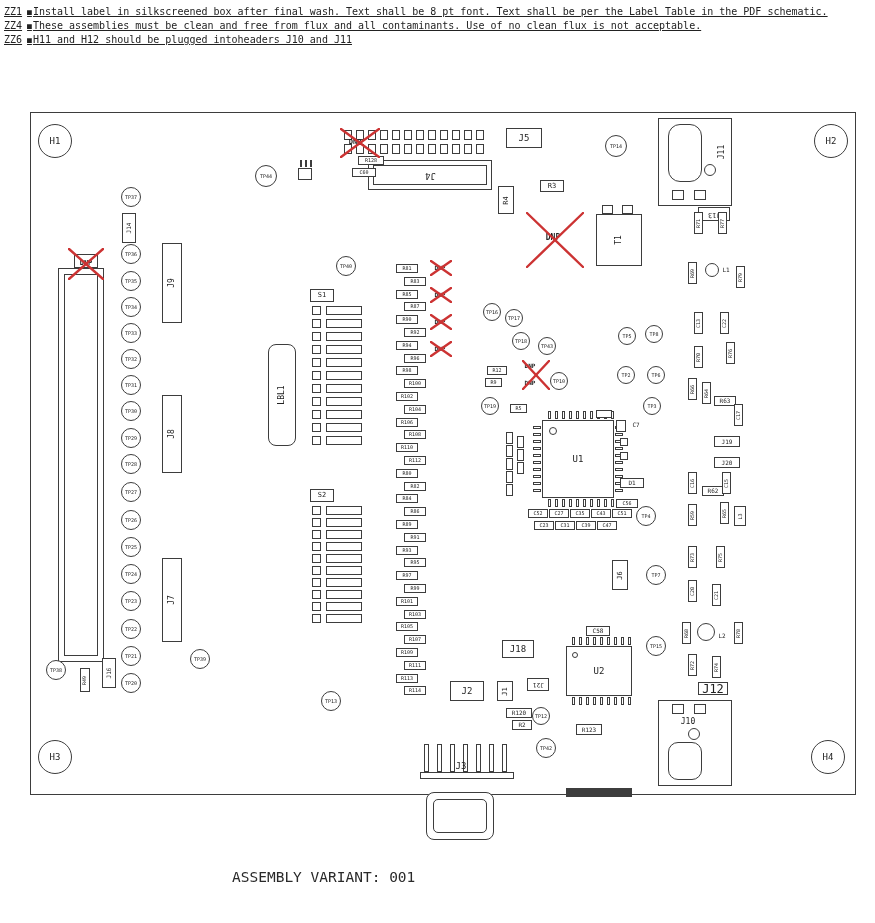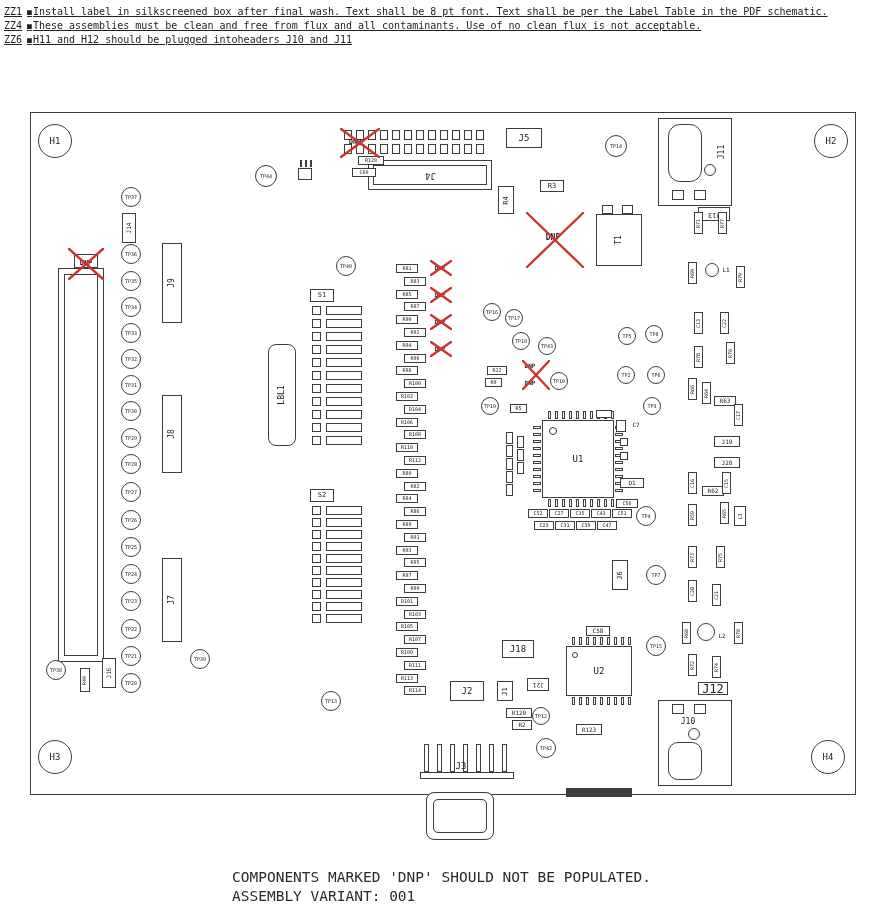--- a/index.html
+++ b/index.html
@@ -1033,16 +1033,15 @@
           <span style="font-size: 5px;">TP4</span>
         </span>
       </div>
       <div class="part circ" style="left: 646px; top: 565px; width: 20px; height: 20px;">
         <span class="pl">
           <span style="font-size: 5px;">TP7</span>
         </span>
       </div>
     </div>
   <div id="footer">
-    <div>COMPONENTS MARKED 'DNP' SHOULD NOT BE POPULATED.</div>
     <div>ASSEMBLY VARIANT: 001</div>
   </div>
 </div>
 
 </body></html>

